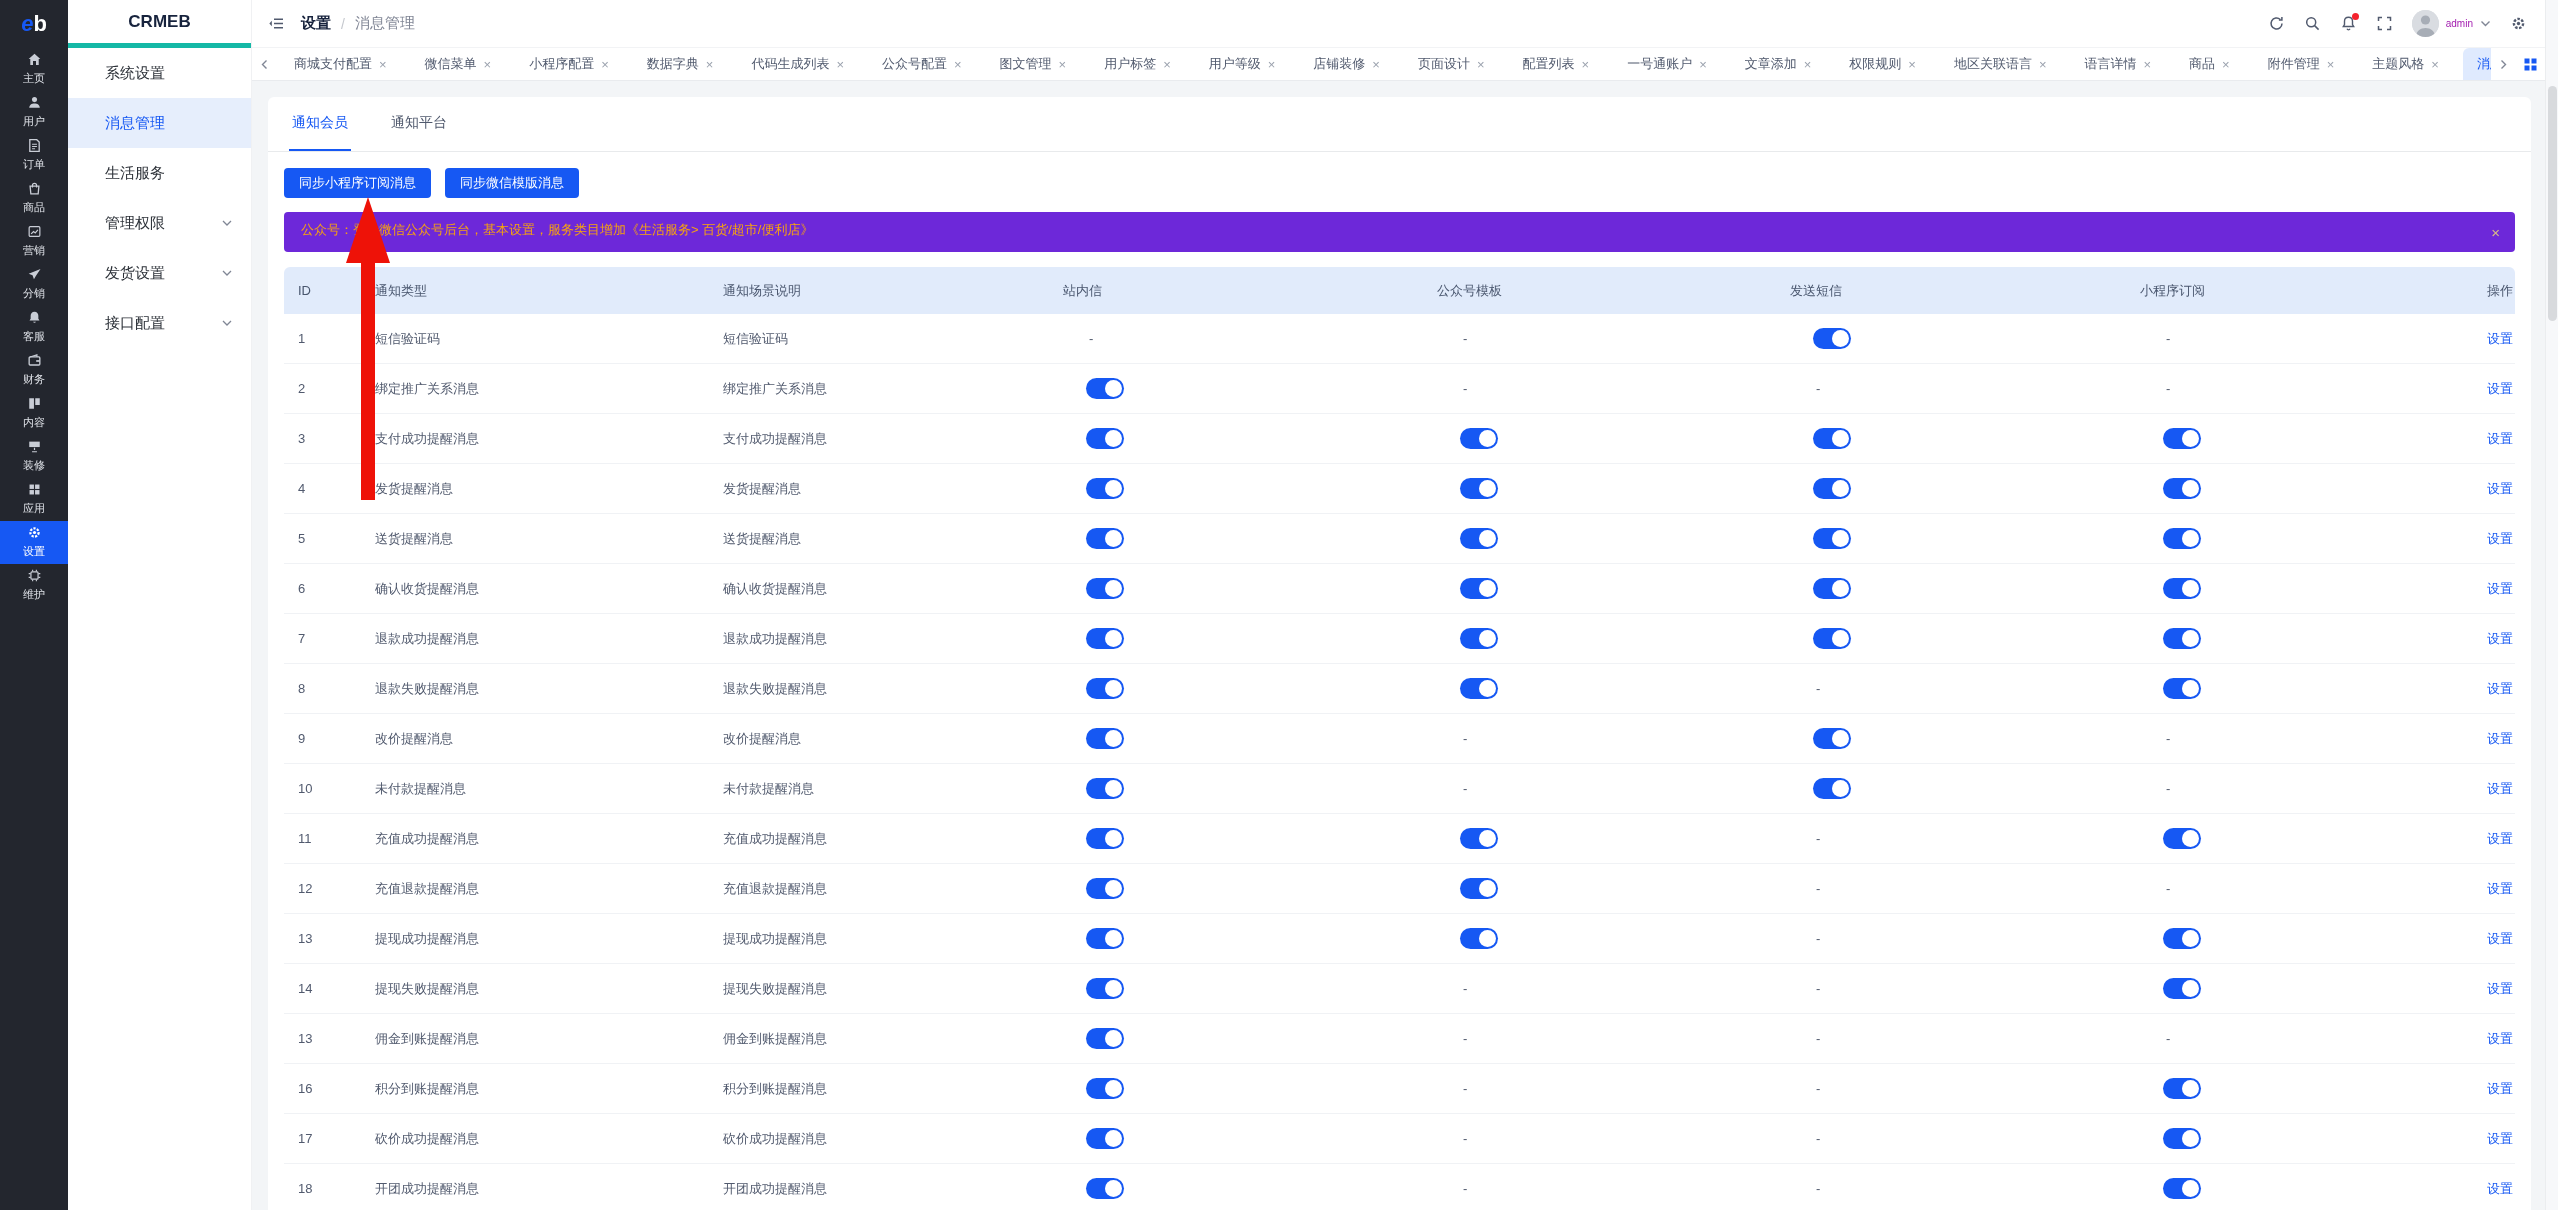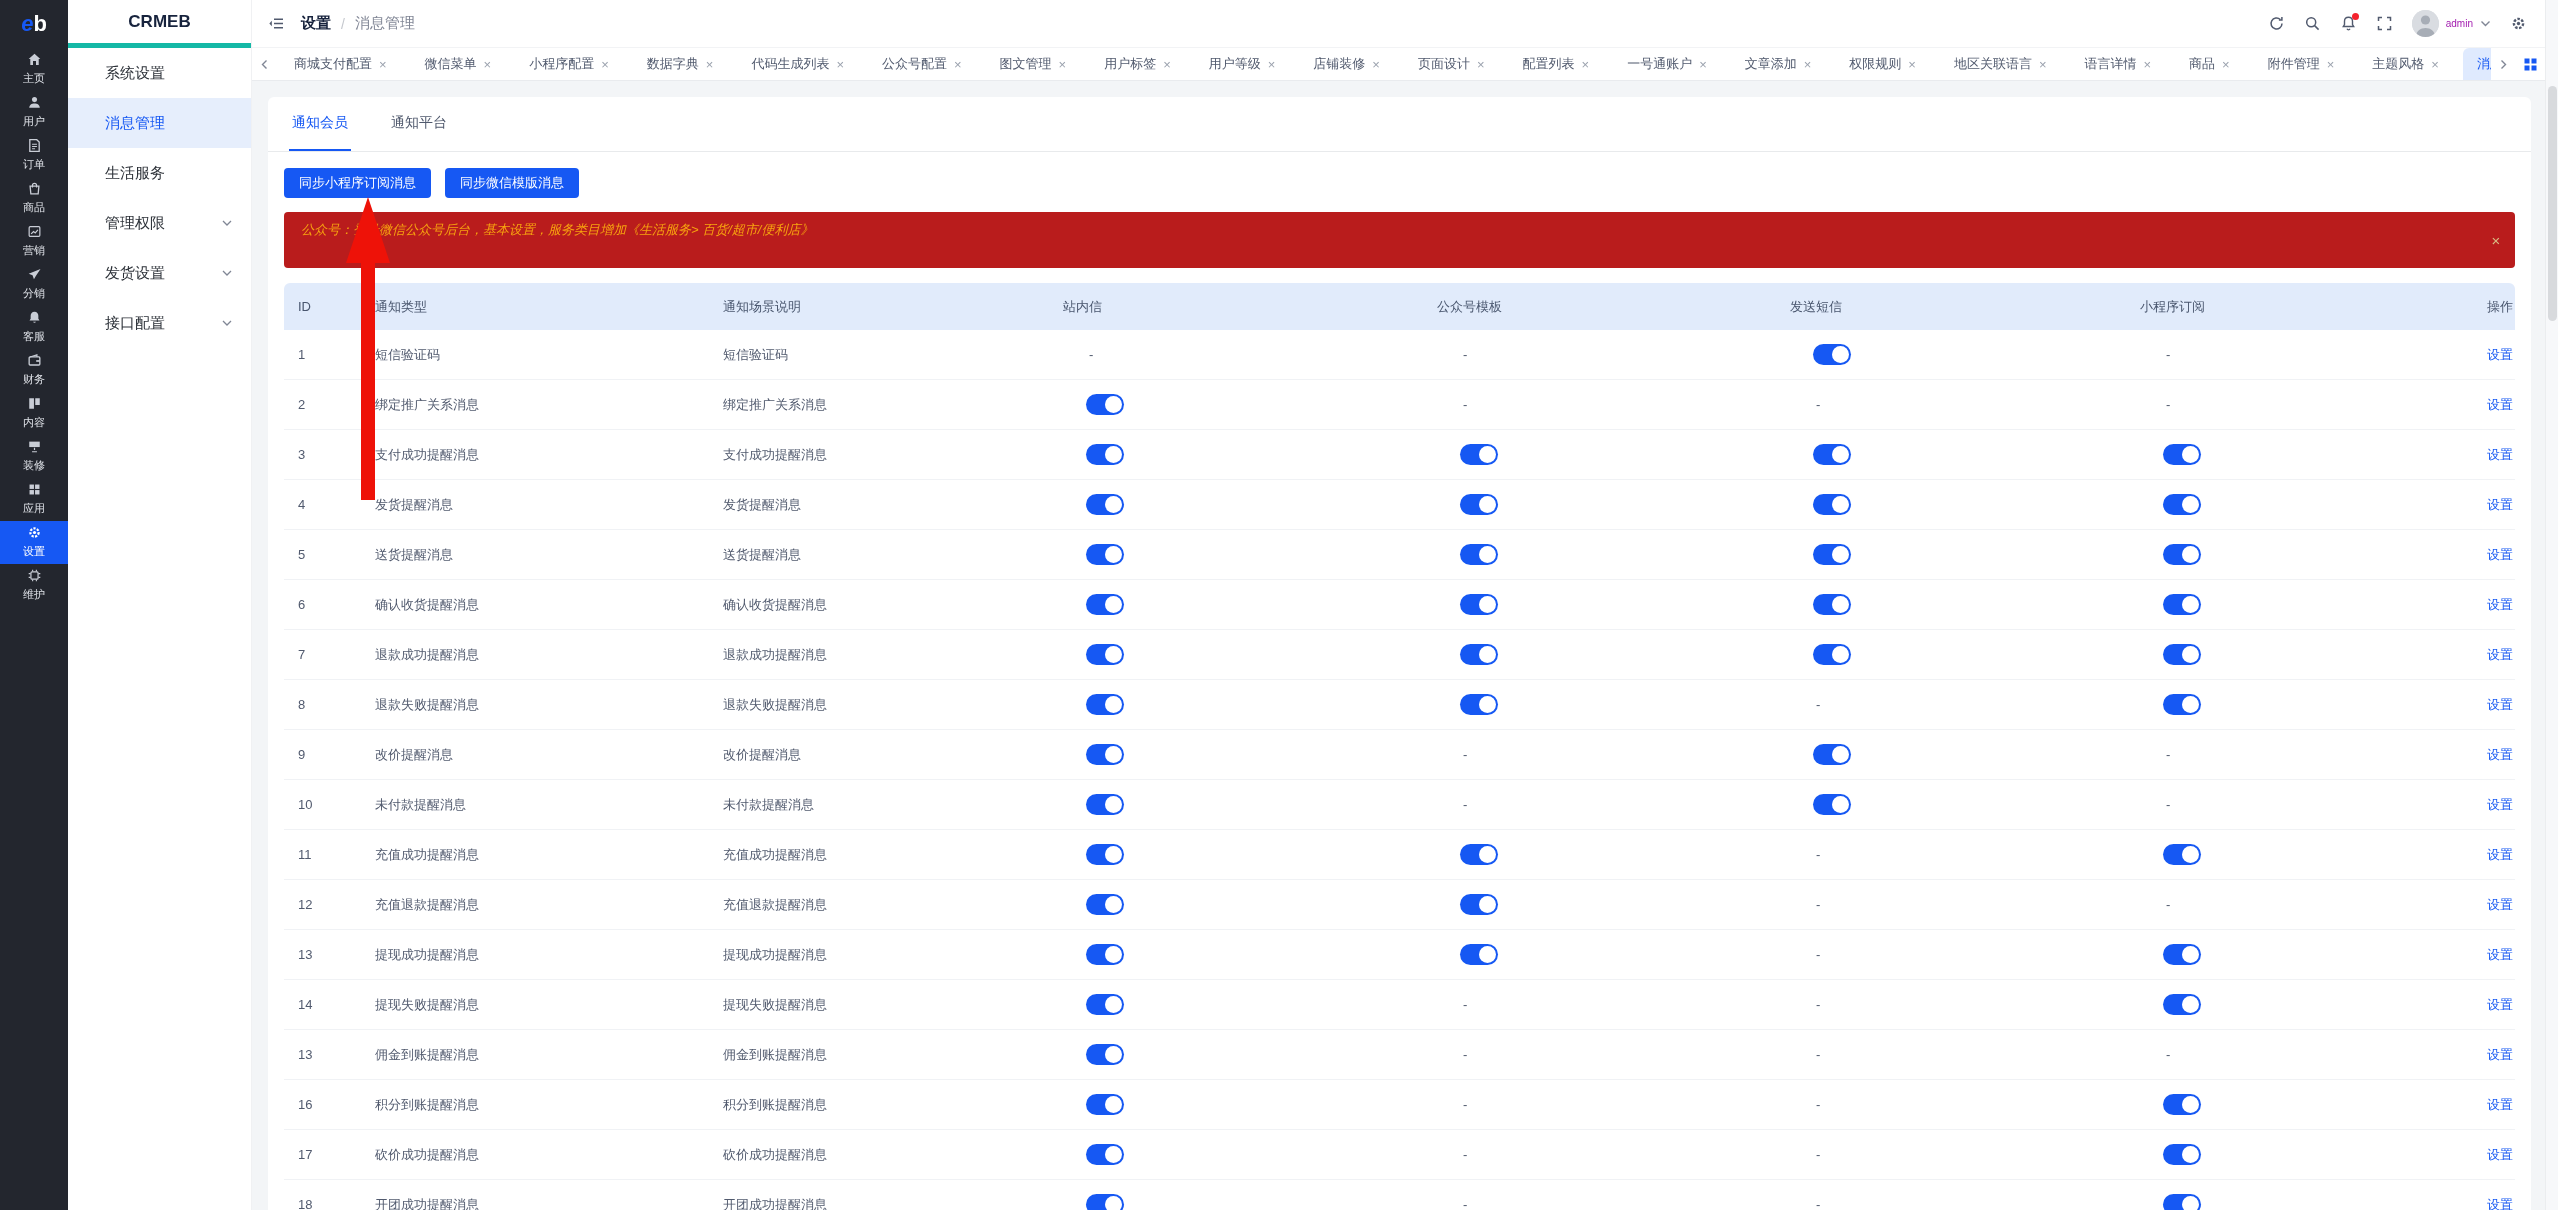--- a/index.html
+++ b/index.html
@@ -61,21 +61,21 @@
   .page { position:absolute; left:252px; top:81px; width:2293px; height:1129px; background:#f3f5f7; }
   .card { position:absolute; left:16px; top:16px; width:2263px; height:1140px; background:#fff; border-radius:6px; }
 
   .ctabs { height:55px; border-bottom:1px solid #e8eaec; display:flex; align-items:stretch; padding-left:21px; }
   .ctab { display:flex; align-items:center; margin-right:37px; font-size:14px; color:#515a6e; cursor:pointer; border-bottom:2px solid transparent; padding:0 3px; }
   .ctab.active { color:#1658f3; border-bottom-color:#1658f3; }
 
   .btnrow { display:flex; gap:14px; margin:16px 16px 0 16px; }
   .btn { height:30px; background:#1658f3; color:#fff; border:none; border-radius:4px; padding:0 15px; font-size:13px; font-family:Liberation Sans, sans-serif; cursor:pointer; }
 
-  .alert { position:relative; margin:14px 16px 0 16px; height:56px; background:#b91c1c; border-radius:4px; padding:7px 40px 0 17px;font-style:italic; }
+  .alert { position:relative; margin:14px 16px 0 16px; height:40px; background:#6d28d9; border-radius:4px; padding:7px 40px 0 17px; }
   .alert-line { font-size:13px; color:#f7a30f; line-height:21px; }
   .alert-x { position:absolute; right:15px; top:50%; transform:translateY(-50%); color:#d8bd85; font-size:15px; cursor:pointer; line-height:1; }
 
   .table { margin:15px 16px 0 16px; }
   .grid { display:grid; grid-template-columns:91px 348px 340px 374px 353px 350px 300px minmax(0,1fr); align-items:center; }
   .thead { height:47px; background:#e1ebfb; border-radius:6px 6px 0 0; color:#49566e; }
   .trow { height:50px; border-bottom:1px solid #f0f2f5; color:#515a6e; }
   .cell { overflow:hidden; white-space:nowrap; }
   .cell.h { font-size:13px; }
   .c0 { padding-left:14px; }

